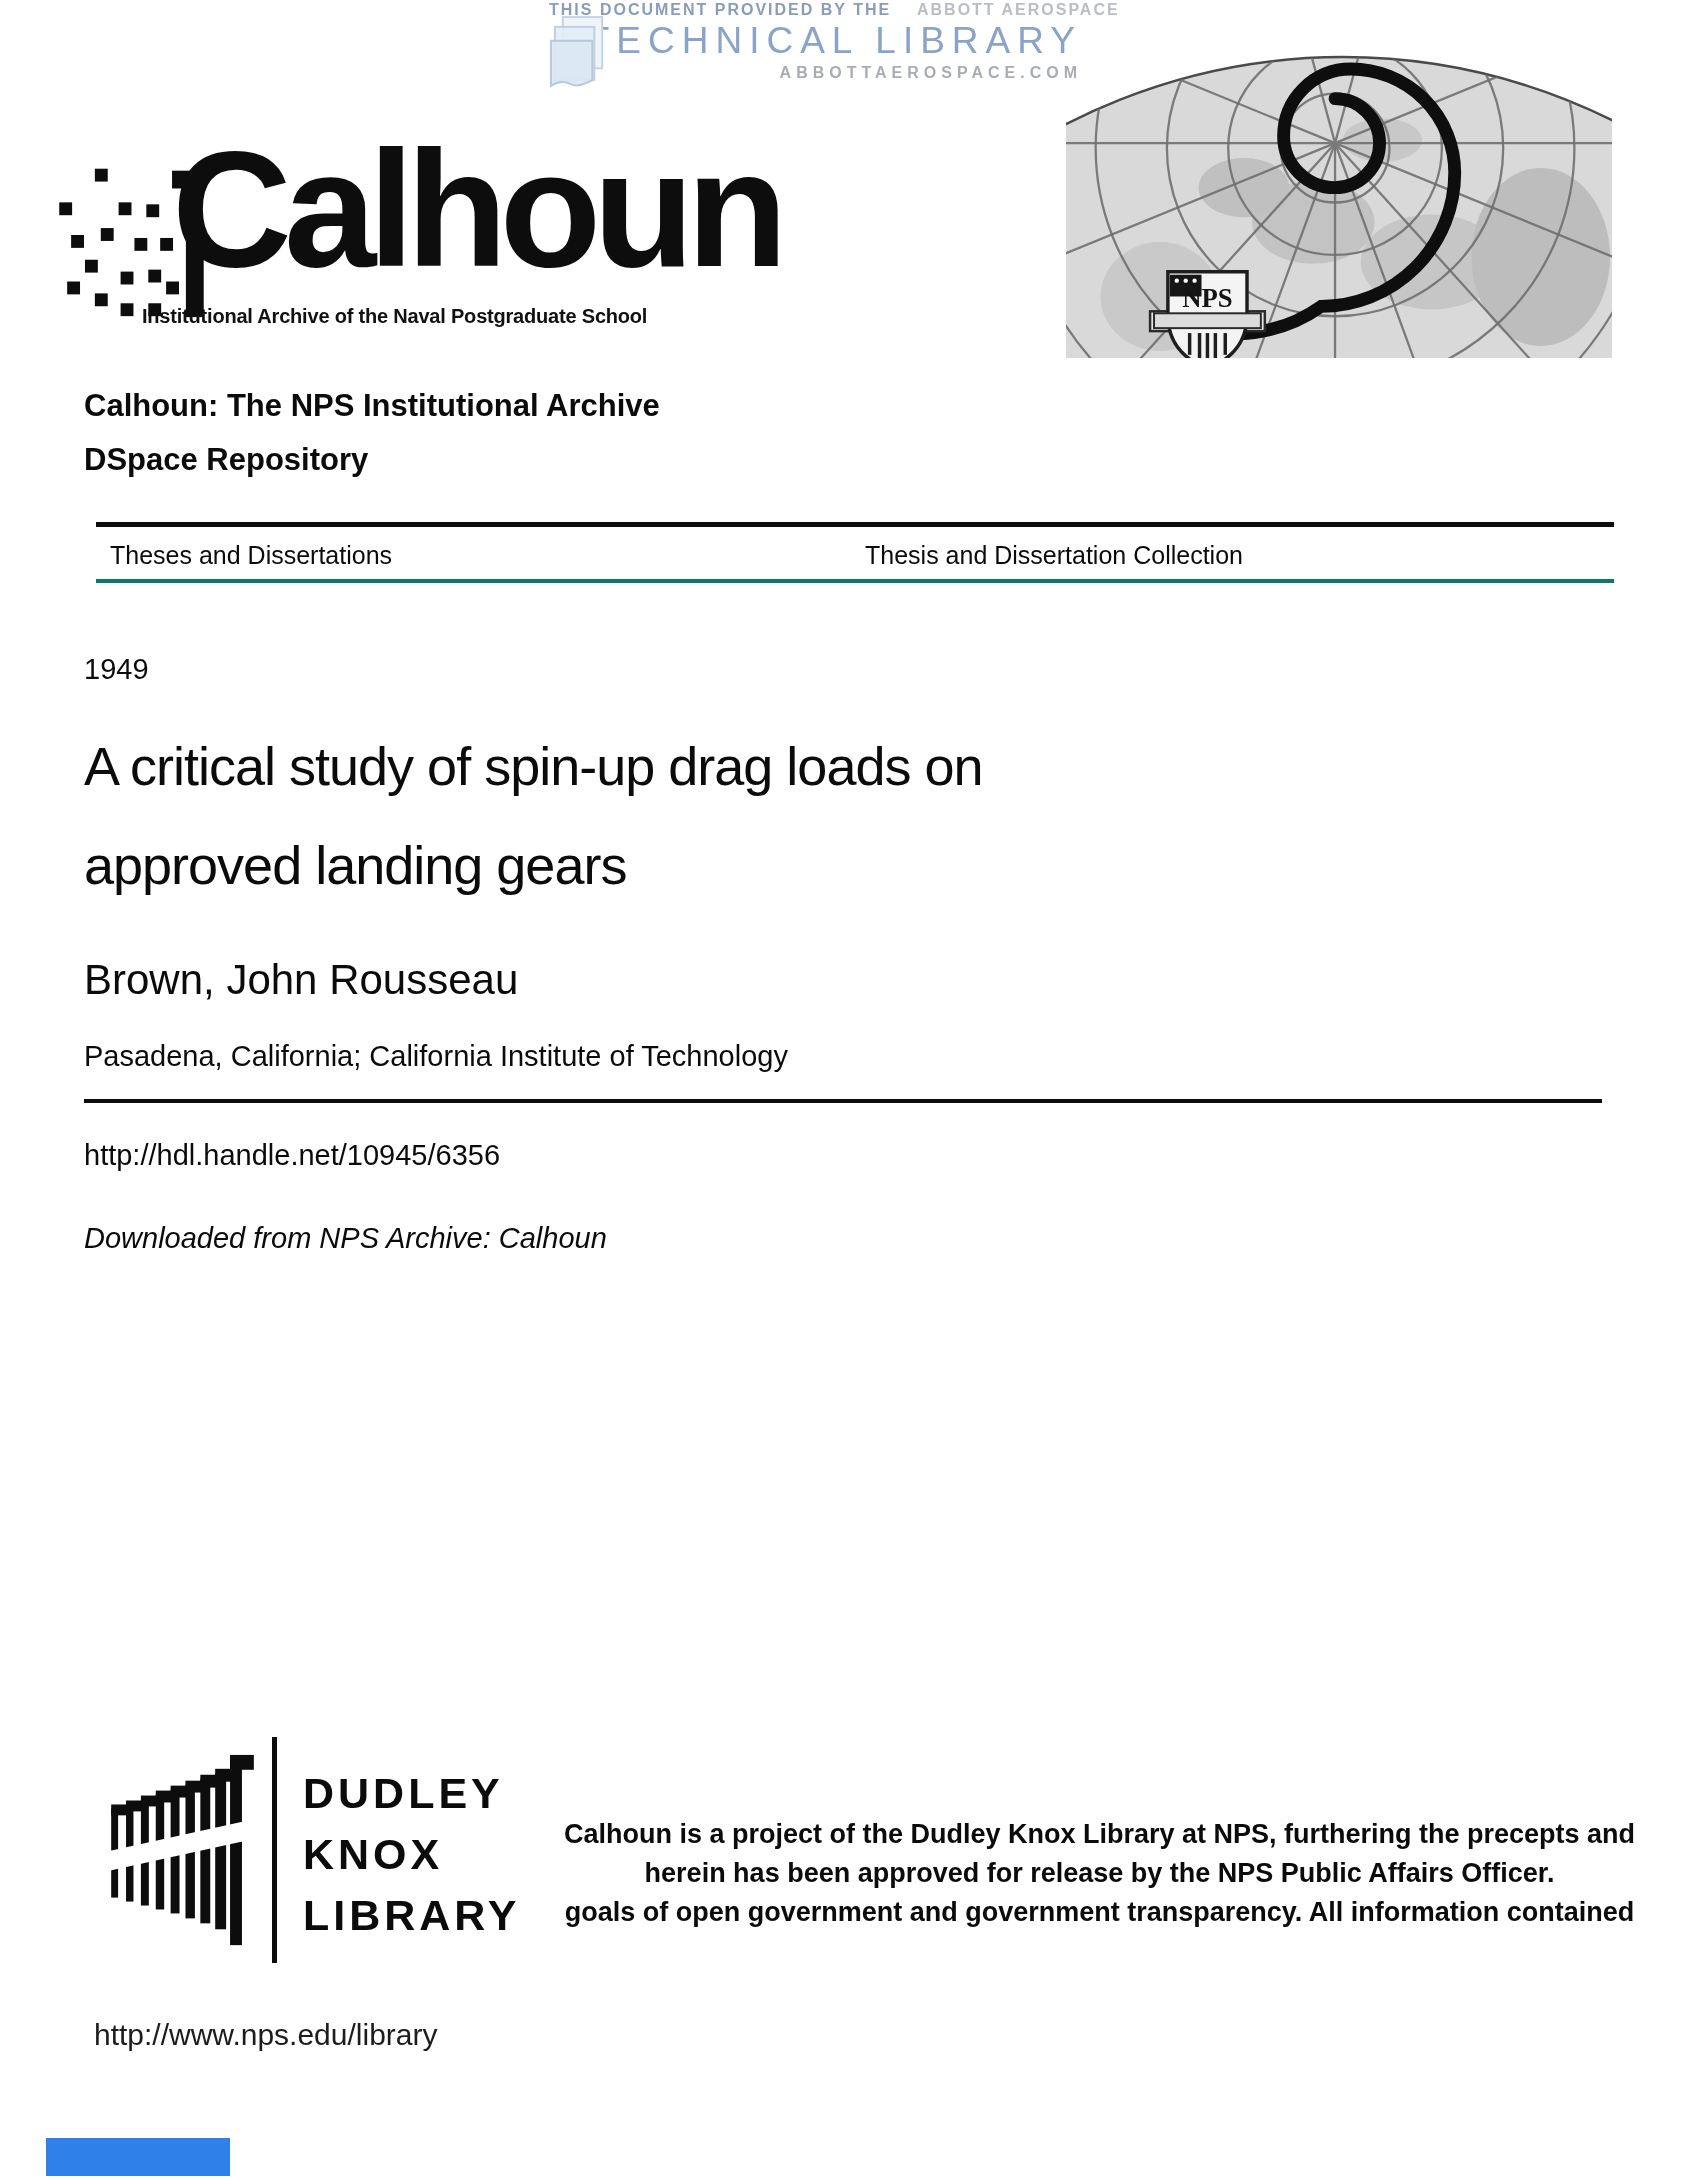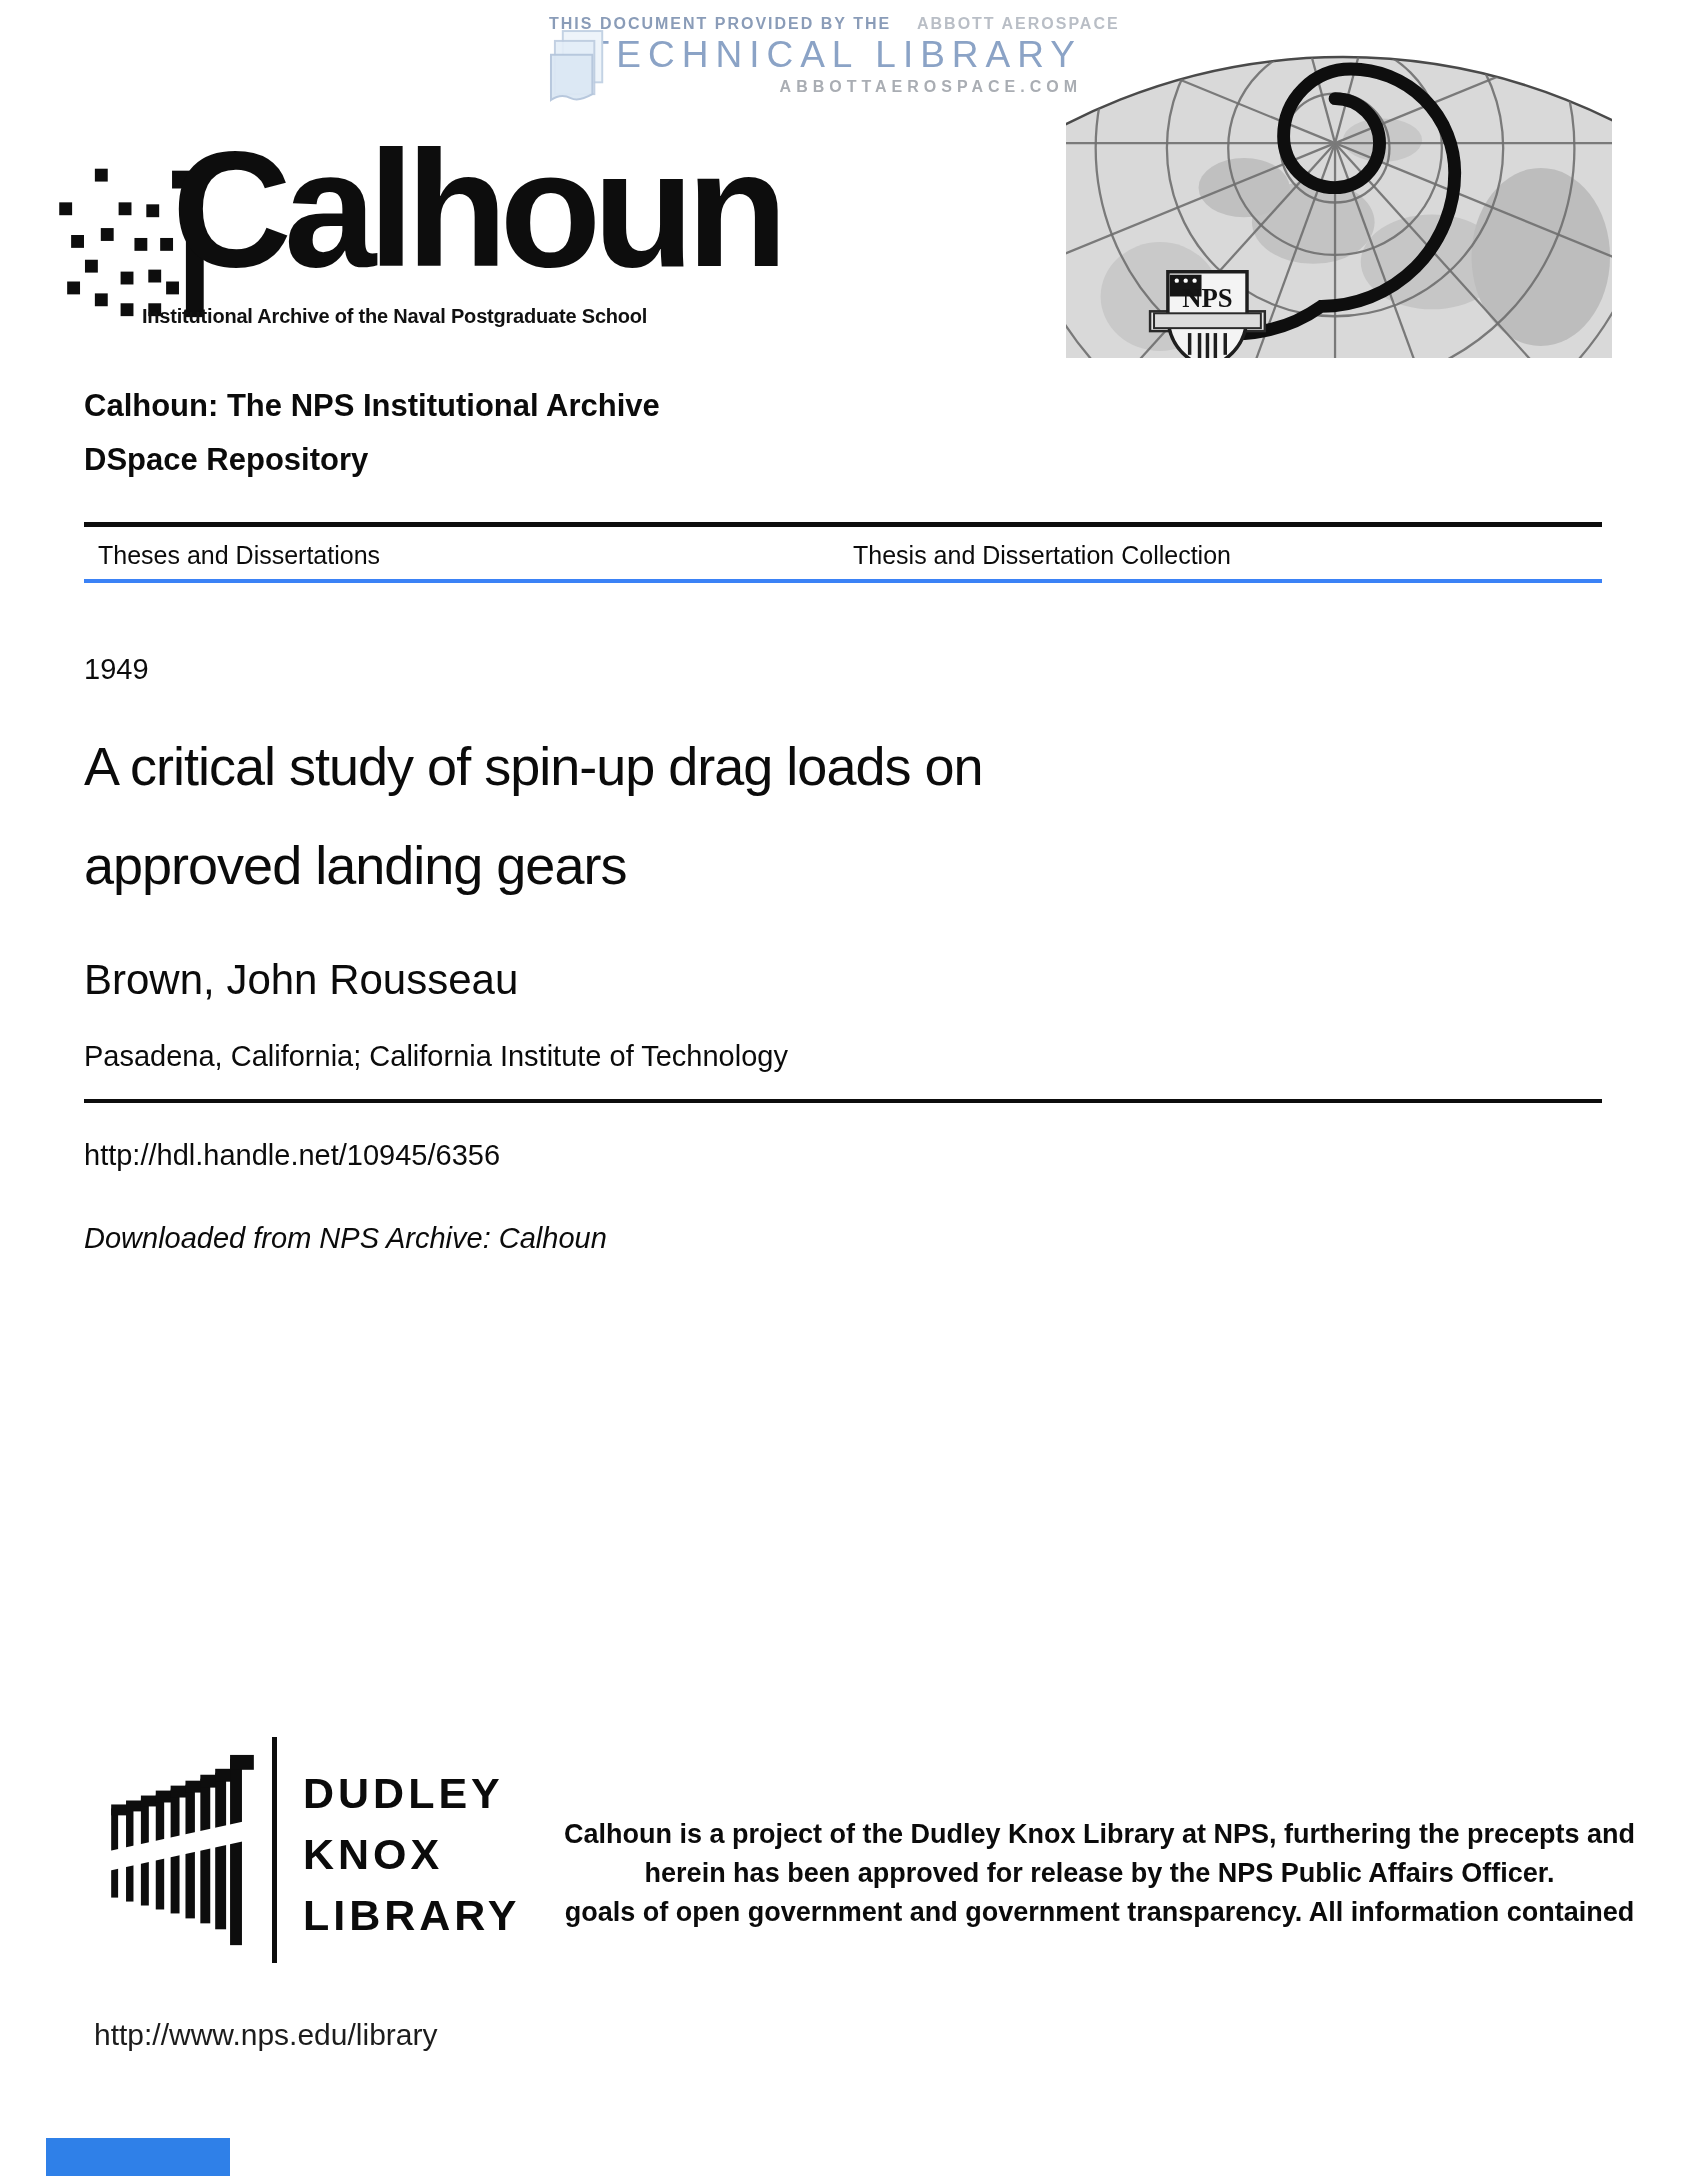--- a/index.html
+++ b/index.html
@@ -2,21 +2,21 @@
 <html><head>
 <meta charset="utf-8">
 <style>
   html,body { margin:0; padding:0; background:#ffffff; }
   .page {
     position:relative; width:1683px; height:2178px; background:#ffffff;
     font-family:"Liberation Sans", sans-serif; color:#0b0b0b; overflow:hidden;
   }
 
   
-  .banner { position:absolute; left:549px; top:15px; width:533px; text-align:right; cursor:pointer; }
+  .banner { position:absolute; left:549px; top:1px; width:533px; text-align:right; cursor:pointer; }
   .banner-line1 { font-size:16px; letter-spacing:2px; white-space:nowrap; }
   .banner-prefix { color:#8a9cb8; font-weight:700; }
   .banner-provider { color:#b9bec6; font-weight:700; }
   .banner-title { font-size:37px; letter-spacing:7px; color:#8ba3c6; font-weight:400; margin-top:1px; white-space:nowrap; }
   .banner-site { font-size:16px; letter-spacing:5px; color:#a9adb3; font-weight:700; margin-top:2px; }
   .banner-icon { position:absolute; left:0px; top:14px; }
 
   
   .calhoun { position:absolute; left:55px; top:99px; width:634px; height:248px; }
   .calhoun-word { position:absolute; left:117px; top:-6px; font-size:166px; line-height:1.4;
@@ -26,22 +26,22 @@
   .calhoun-mosaic { position:absolute; left:0; top:42px; }
 
   
   .globe { position:absolute; left:1066px; top:49px; width:546px; height:309px; }
 
   
   .h1 { position:absolute; left:84px; top:388px; font-size:31px; font-weight:700; }
   .h2 { position:absolute; left:84px; top:442px; font-size:31px; font-weight:700; }
 
   
-  .collection { position:absolute; left:84px; top:522px; width:1518px; height:52px;
-                border-top:5px solid #0d0d0d; border-bottom:4px solid #3b82f6; }
+  .collection { position:absolute; left:96px; top:522px; width:1518px; height:52px;
+                border-top:5px solid #0d0d0d; border-bottom:4px solid #0f766e; }
   .collection-left { position:absolute; left:14px; top:14px; font-size:25px; }
   .collection-right { position:absolute; left:769px; top:14px; font-size:25px; }
 
   
   .year { position:absolute; left:84px; top:653px; font-size:29px; }
   .title { position:absolute; left:84px; top:717px; font-size:54px; letter-spacing:-1px; line-height:99px; }
   .author { position:absolute; left:84px; top:956px; font-size:42px; }
   .publisher { position:absolute; left:84px; top:1040px; font-size:29px; }
   .rule2 { position:absolute; left:84px; top:1099px; width:1518px; border-top:4px solid #0d0d0d; }
   .handle { position:absolute; left:84px; top:1139px; font-size:29px; color:#0b0b0b; text-decoration:none; cursor:pointer; }

